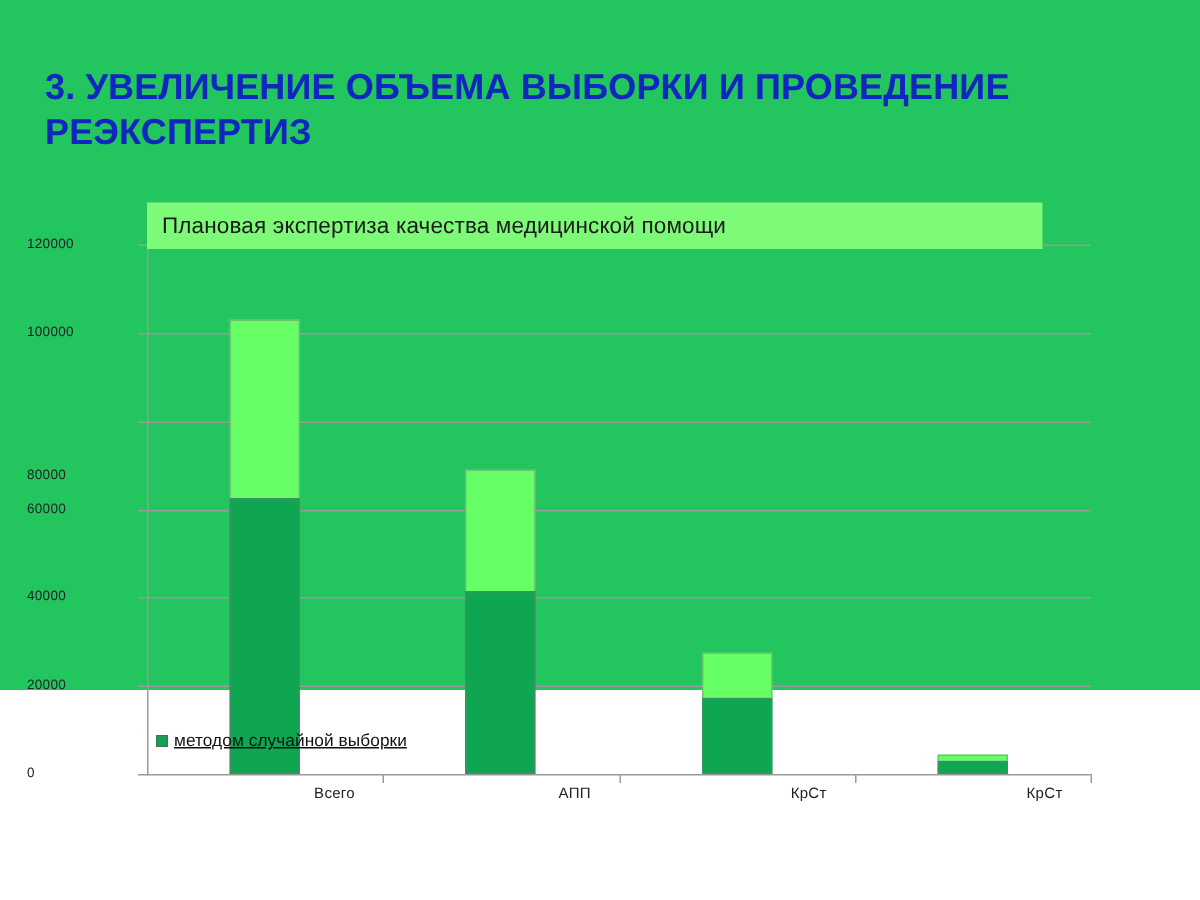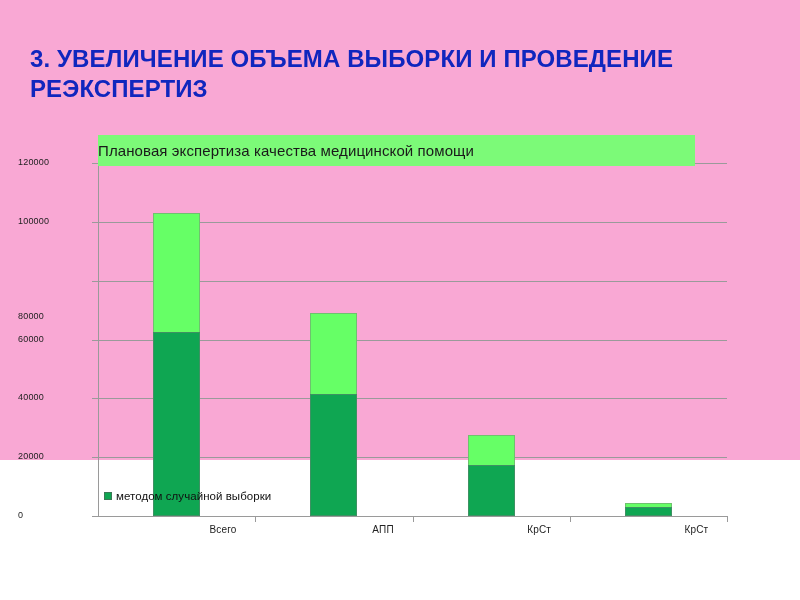--- a/index.html
+++ b/index.html
@@ -5,21 +5,21 @@
   * { box-sizing: border-box; margin: 0; padding: 0; }
   html, body {
     width: 800px; height: 600px;
     background: #ffffff;
     font-family: "Liberation Sans", sans-serif;
     overflow: hidden;
   }
   #slide {
     position: relative;
     width: 800px; height: 460px;
-    background: #f9a8d4;
+    background: #22c55e;
   }
 
   
   #slide-title {
     position: absolute;
     left: 30px; top: 44px;
     width: 660px;
     color: #1026BE;
     font-weight: bold;
     font-size: 24px;
@@ -97,40 +97,42 @@
   .seg-thematic{ background: #66FF66; }
 
   
   #chart-title-banner {
     position: absolute;
     left: 98px; top: 15px;
     width: 597px; height: 31px;
     background: #7CFA78;
     display: flex;
     align-items: center;
+    padding-left: 10px;
   }
   #chart-title-text {
     font-size: 15px;
     color: #1a1a1a;
     white-space: nowrap;
     letter-spacing: 0.1px;
   }
 
   
   #legend {
     position: absolute;
     left: 104px; top: 368px;
     width: 640px;
     height: 16px;
     display: flex;
-    align-items: center;
+    align-items: flex-start;
     font-size: 11.5px;
     color: #111;
     white-space: nowrap;
     letter-spacing: 0.05px;
+    text-decoration: underline;
   }
   .legend-entry { display: flex; align-items: center; }
   .legend-swatch {
     width: 8px; height: 8px;
     margin-right: 4px;
     flex: 0 0 auto;
     border: 1px solid rgba(90,90,90,0.6);
   }
   .swatch-random   { background: #0FA652; }
   .swatch-thematic { background: #66FF66; }

